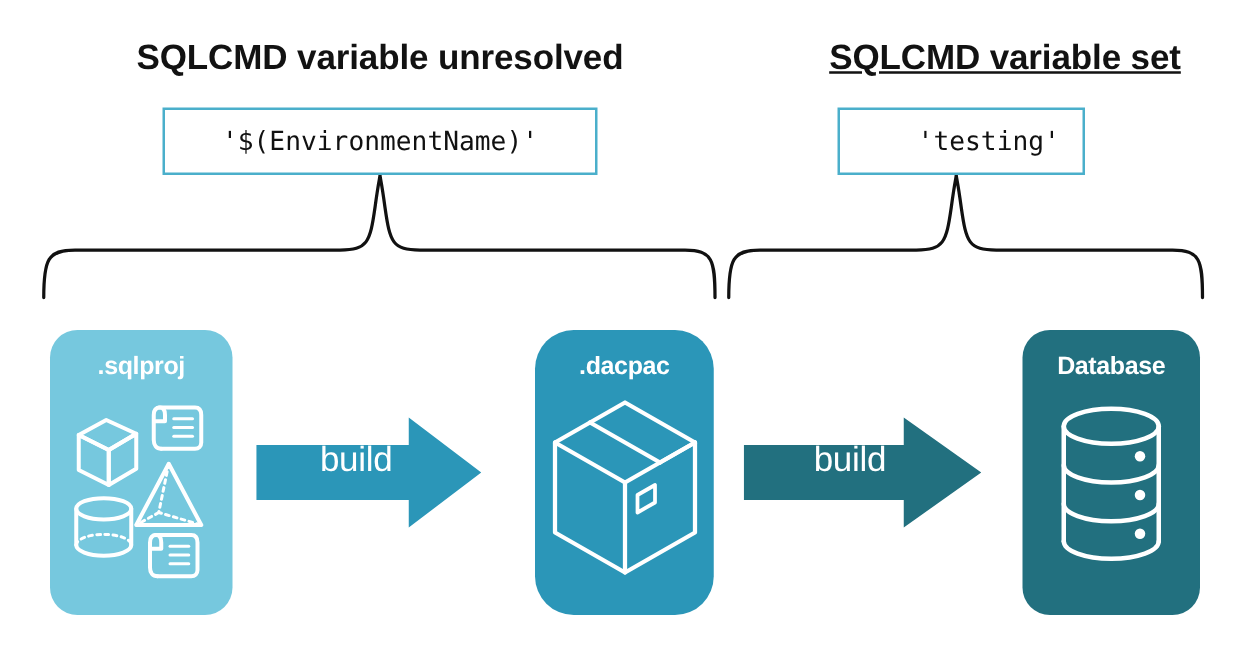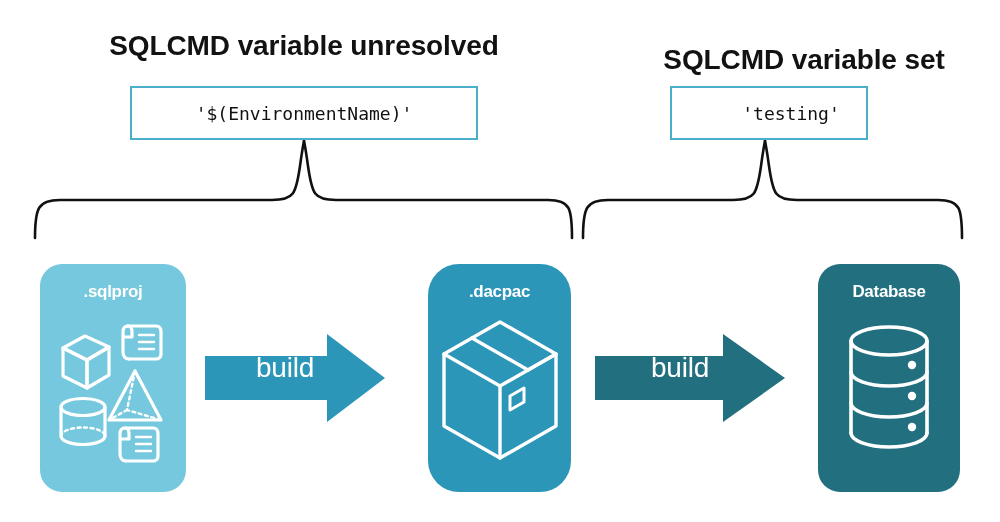--- a/index.html
+++ b/index.html
@@ -27,33 +27,33 @@
     position: absolute;
     font-family: "Liberation Sans", sans-serif;
     font-weight: bold;
     font-size: 28px;
     color: #121212;
     letter-spacing: -0.1px;
     white-space: nowrap;
     text-align: center;
   }
   #heading-left  { left: 0;   top: 30px; width: 608px; }
-  #heading-right { left: 608px; top: 44px; width: 392px; }
+  #heading-right { left: 608px; top: 30px; width: 392px; text-decoration: underline; }
 
   
   .code-box {
     position: absolute;
     border: 2px solid #4AAFCB;
     background: #ffffff;
     box-sizing: border-box;
     display: flex;
     align-items: center;
     justify-content: center;
     font-family: "DejaVu Sans Mono", monospace;
-    font-size: 18px;
+    font-size: 21px;
     color: #111111;
     letter-spacing: 0px;
   }
   #code-box-left  { left: 130px; top: 86px; width: 348px; height: 54px; }
   #code-box-right { left: 670px; top: 86px; width: 198px; height: 54px; }
 
   
   #braces-layer {
     position: absolute;
     left: 0; top: 138px;
@@ -74,21 +74,21 @@
 
   .artifact-label {
     position: absolute;
     top: 18px;
     left: 0;
     width: 100%;
     text-align: center;
     color: #ffffff;
     font-family: "Liberation Sans", sans-serif;
     font-weight: bold;
-    font-size: 17px;
+    font-size: 20px;
     letter-spacing: -0.3px;
     white-space: nowrap;
   }
   .artifact-art {
     position: absolute;
     top: 52px;
     left: 50%;
     transform: translateX(-50%);
   }
 

